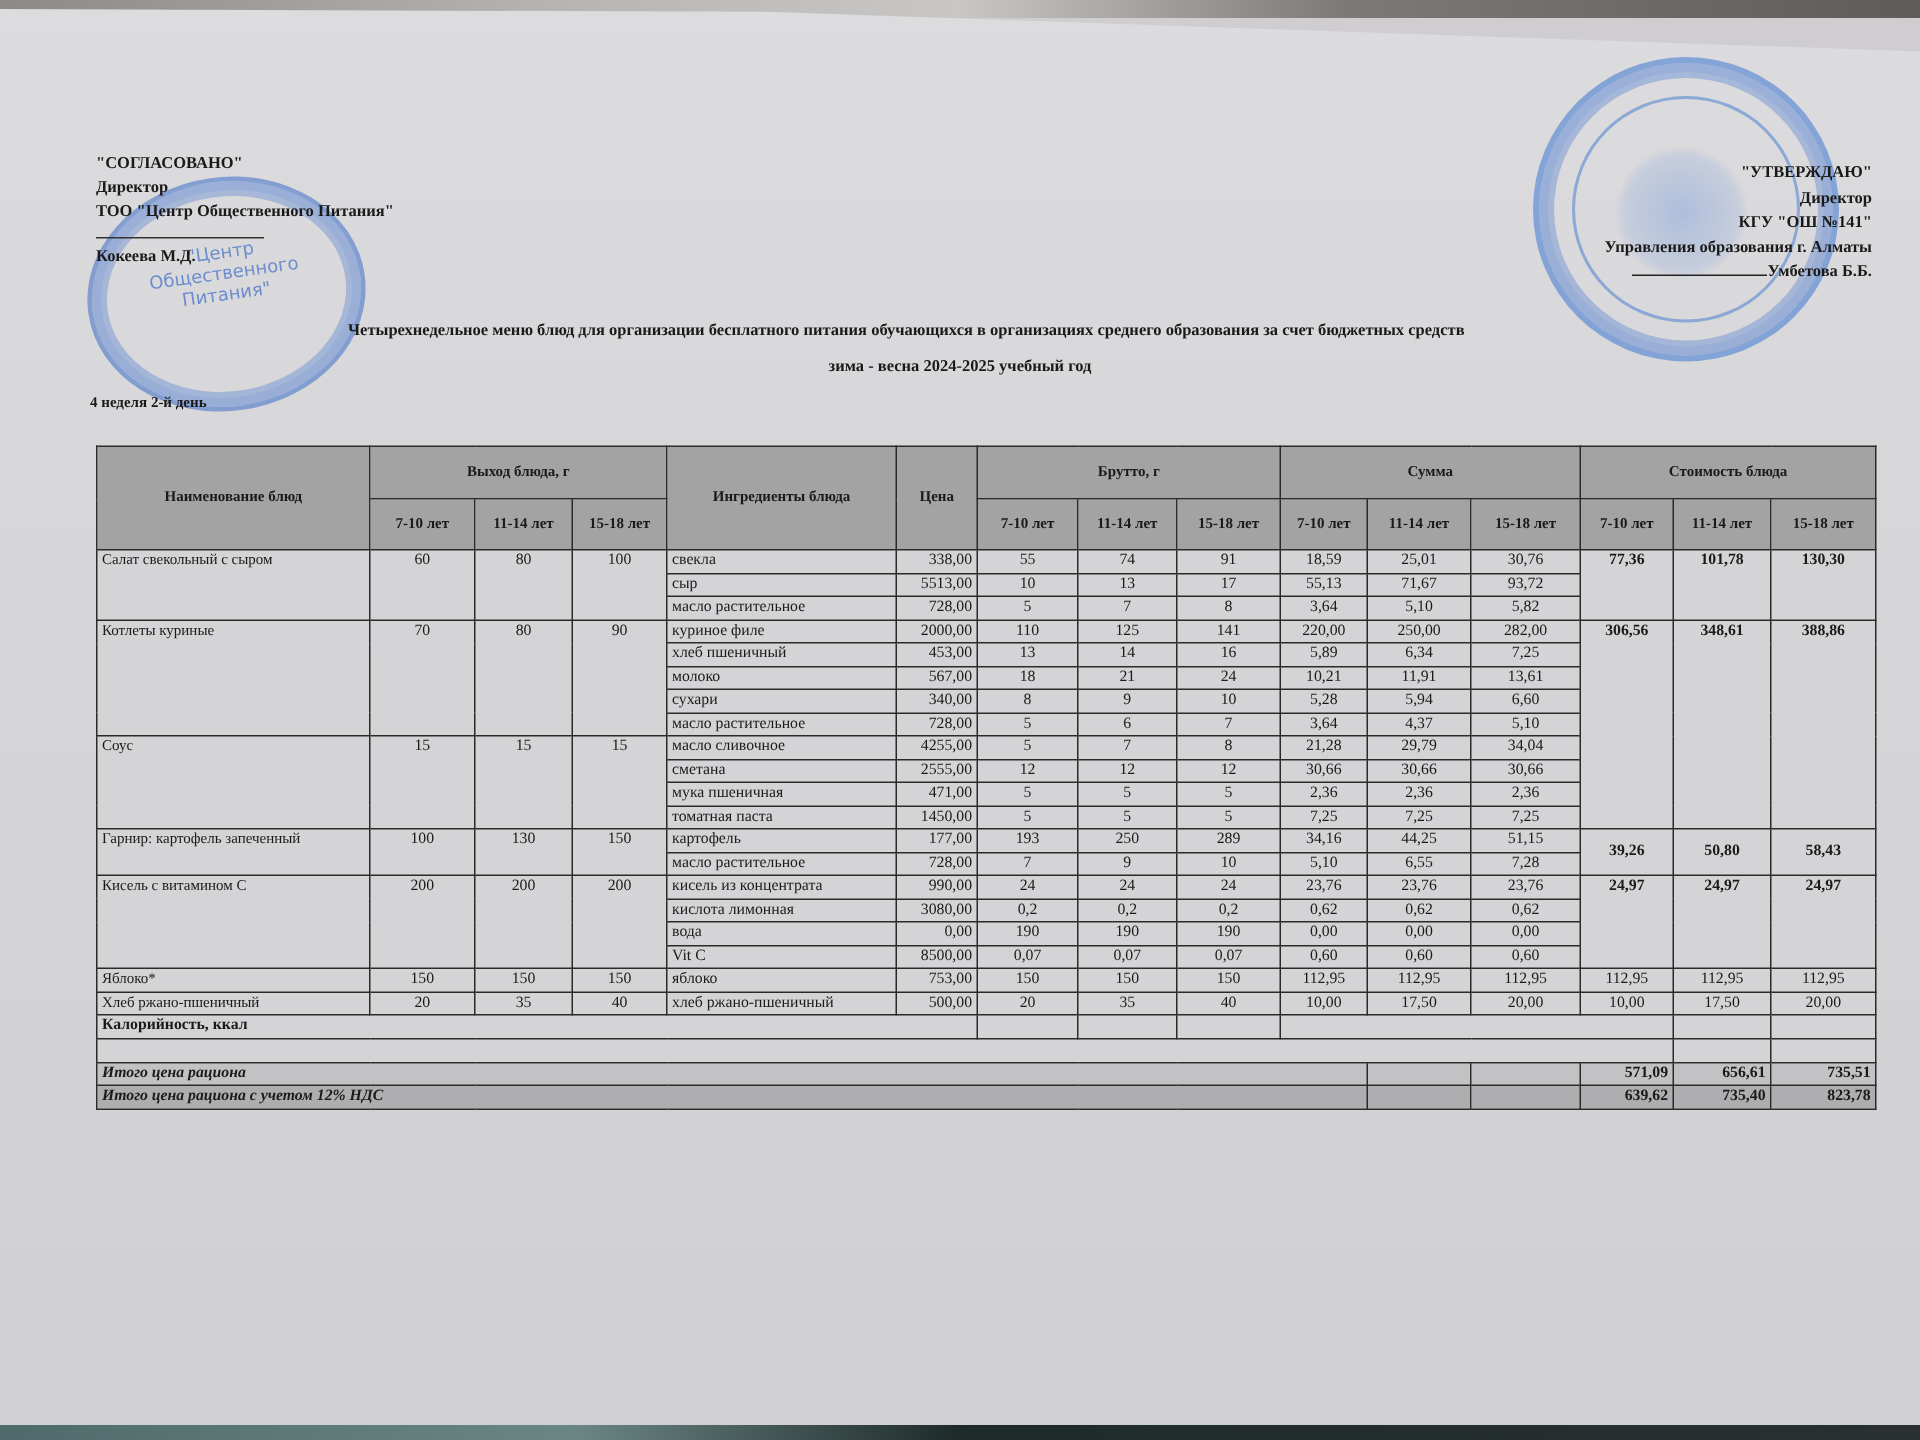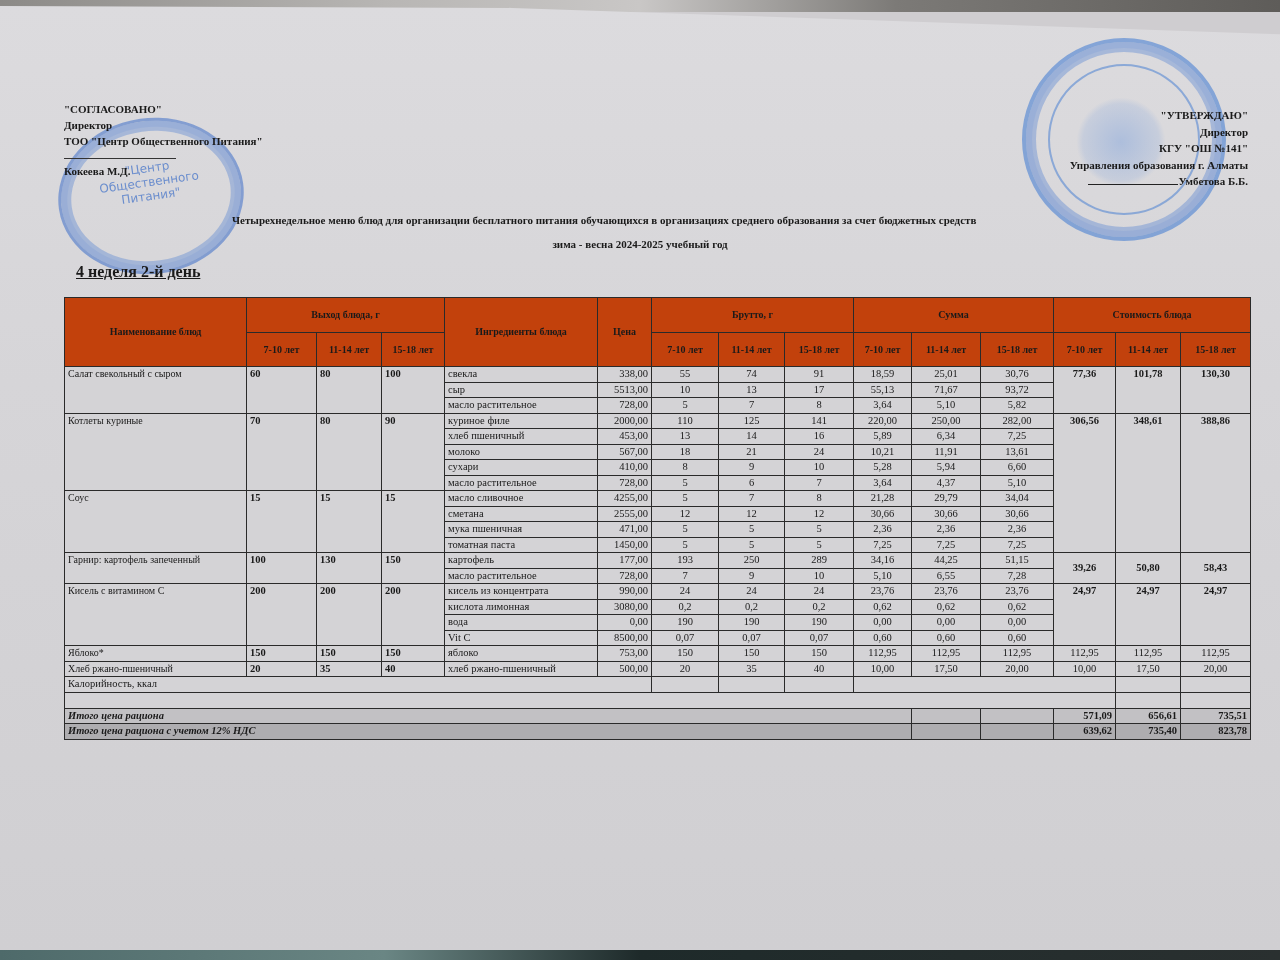--- a/index.html
+++ b/index.html
@@ -29,37 +29,37 @@
     border:2px solid rgba(60,120,210,0.5); }
   .stamp-right .emblem { position:absolute; left:50px; top:55px; width:90px; height:90px; border-radius:50%;
     background:radial-gradient(circle, rgba(90,140,220,0.35) 0%, rgba(90,140,220,0.15) 60%, transparent 70%); }
 
   .approve-left { position:absolute; left:64px; top:101px; font-weight:bold; font-size:11px; line-height:16px; }
   .approve-right { position:absolute; right:32px; top:107px; text-align:right; font-weight:bold; font-size:11px; line-height:16.5px; }
   .approve-right .sig-line { display:inline-block; width:90px; border-bottom:1px solid #222; }
 
   .title1 { position:absolute; left:232px; top:214px; font-weight:bold; font-size:11px; letter-spacing:0; }
   .title2 { position:absolute; left:0; width:1280px; top:238px; text-align:center; font-weight:bold; font-size:11px; }
-  .weekday { position:absolute; left:76px; top:263px; font-weight:bold; font-size:16px;text-decoration:underline; }
+  .weekday { position:absolute; left:60px; top:263px; font-weight:bold; font-size:10px; }
 
   table.menu { position:absolute; left:64px; top:297px; border-collapse:collapse; table-layout:fixed;
     font-size:10.5px; width:1186px; }
   table.menu td, table.menu th { border:1px solid #2a2a2a; padding:0 3px; height:14.5px; line-height:14px;
     white-space:nowrap; overflow:hidden; }
-  table.menu th { font-weight:bold; font-size:10px; text-align:center; background:#c2410c; }
+  table.menu th { font-weight:bold; font-size:10px; text-align:center; background:#a3a3a3; }
   table.menu th.h1 { height:34px; }
   table.menu th.h2 { height:33px;margin-top:25px; }
   table.menu td { background:#d4d3d6; }
   td.num { text-align:center; }
   td.rnum { text-align:right; }
   td.dish { vertical-align:top; text-align:left; font-size:10px; }
-  td.yield { vertical-align:top; text-align:left;font-weight:bold; }
+  td.yield { vertical-align:top; text-align:center; }
   td.cost { vertical-align:top; text-align:center;font-weight:bold; }
   td.ing { text-align:left; }
-  tr.kcal td { font-weight:normal; }
+  tr.kcal td { font-weight:bold; }
   tr.blank td { height:15px; }
   tr.total td { font-style:italic; font-weight:bold; background:#c2c1c4; }
   tr.total td.rnum, tr.totalvat td.rnum { font-style:normal; }
   tr.totalvat td { font-style:italic; font-weight:bold; background:#aeadb0;margin-top:13px; }
 </style>
 </head>
 <body>
 
 <div class="topband"></div>
 <div class="paper"></div>
@@ -208,21 +208,21 @@
       <td class="rnum">567,00</td>
       <td class="num">18</td>
       <td class="num">21</td>
       <td class="num">24</td>
       <td class="num">10,21</td>
       <td class="num">11,91</td>
       <td class="num">13,61</td>
     </tr>
     <tr>
       <td class="ing">сухари</td>
-      <td class="rnum">410,00</td>
+      <td class="rnum">340,00</td>
       <td class="num">8</td>
       <td class="num">9</td>
       <td class="num">10</td>
       <td class="num">5,28</td>
       <td class="num">5,94</td>
       <td class="num">6,60</td>
     </tr>
     <tr>
       <td class="ing">масло растительное</td>
       <td class="rnum">728,00</td>

